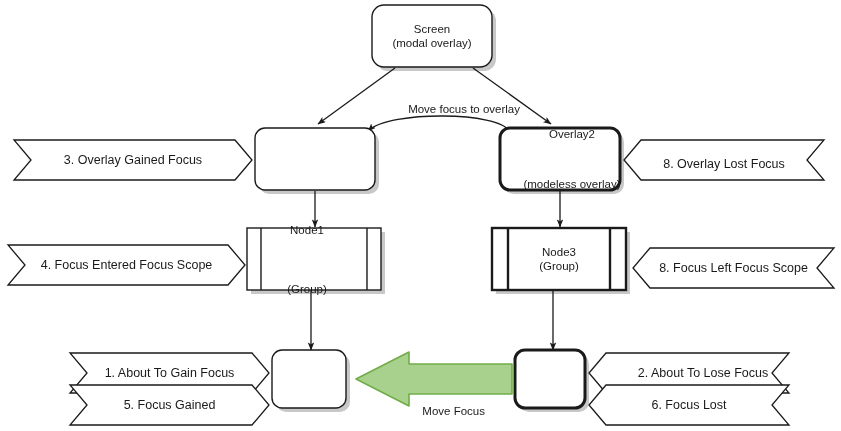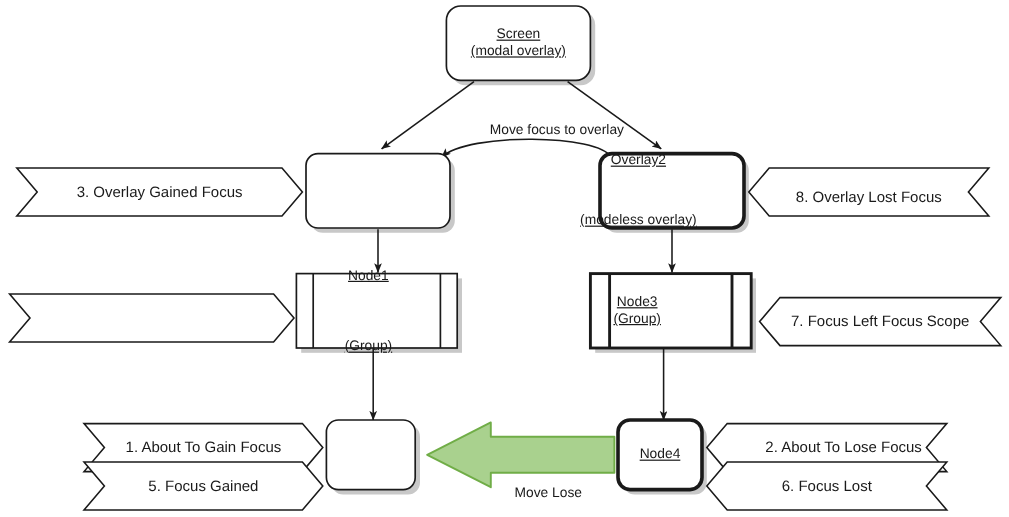--- a/index.html
+++ b/index.html
@@ -1,21 +1,21 @@
 <!DOCTYPE html>
 <html><head>
 <meta charset="utf-8">
 <style>
   html,body{margin:0;padding:0;background:#ffffff;}
   body{width:841px;height:431px;font-family:"Liberation Sans",sans-serif;overflow:hidden;}
   #stage{position:relative;width:841px;height:431px;background:#fff;}
   svg.layer{position:absolute;left:0;top:0;width:841px;height:431px;}
   .nodetext{position:absolute;display:flex;flex-direction:column;align-items:center;
             justify-content:center;text-align:center;color:#1a1a1a;font-size:11.5px;
-            line-height:14px;pointer-events:none;text-decoration:underline;}
+            line-height:14px;pointer-events:none;}
   .bannertext{position:absolute;display:flex;align-items:center;justify-content:center;
               color:#1a1a1a;font-size:12.5px;pointer-events:none;}
   .edgelabel{position:absolute;color:#1a1a1a;font-size:11.5px;text-align:right;pointer-events:none;}
 </style>
 </head>
 <body>
 
 <div id="stage">
 
   <svg class="layer" viewBox="0 0 841 431" xmlns="http://www.w3.org/2000/svg">
@@ -82,46 +82,44 @@
       <path d="M606,385 L789,385 L772,405 L789,425 L606,425 L589,405 Z"></path>
     </g>
   </svg>
 
   <div class="nodetext" style="left:372px;top:5px;width:120px;height:62px;">
     <span>Screen</span>
     <span>(modal overlay)</span>
   </div>
 
 
-  <div class="nodetext" style="left:472px;top:128px;width:120px;height:62px;gap:36px;">
+  <div class="nodetext" style="left:512px;top:128px;width:120px;height:62px;gap:36px;">
     <span>Overlay2</span>
     <span>(modeless overlay)</span>
   </div>
 
   <div class="nodetext" style="left:261px;top:228px;width:92px;height:62px;gap:45px;">
     <span>Node1</span>
     <span>(Group)</span>
   </div>
 
-  <div class="nodetext" style="left:480px;top:228px;width:102px;height:62px;">
+  <div class="nodetext" style="left:508px;top:228px;width:102px;height:62px;">
     <span>Node3</span>
     <span>(Group)</span>
   </div>
 
 
-  <div class="nodetext" style="left:515px;top:350px;width:70px;height:58px;">
-    <span>Node4</span>
-  </div>
 
   <div class="edgelabel" style="left:370px;top:103px;width:150px;">Move focus to overlay</div>
 
-  <div class="edgelabel" style="left:375px;top:405px;width:110px;">Move Lose</div>
+  <div class="edgelabel" style="left:375px;top:405px;width:110px;">Move Focus</div>
 
   <div class="bannertext" style="left:31px;top:140px;width:204px;height:40px;">3. Overlay Gained Focus</div>
+  <div class="bannertext" style="left:25px;top:245px;width:203px;height:40px;">4. Focus Entered Focus Scope</div>
   <div class="bannertext" style="left:87px;top:353px;width:165px;height:40px;">1. About To Gain Focus</div>
   <div class="bannertext" style="left:87px;top:385px;width:165px;height:40px;">5. Focus Gained</div>
 
   <div class="bannertext" style="left:641px;top:140px;width:166px;height:48px;">8. Overlay Lost Focus</div>
-  <div class="bannertext" style="left:650px;top:248px;width:167px;height:40px;">7. Focus Left Focus Scope</div>
+  <div class="bannertext" style="left:650px;top:248px;width:167px;height:40px;">8. Focus Left Focus Scope</div>
   <div class="bannertext" style="left:620px;top:353px;width:166px;height:40px;">2. About To Lose Focus</div>
   <div class="bannertext" style="left:606px;top:385px;width:166px;height:40px;">6. Focus Lost</div>
 
 </div>
 
 </body></html>

